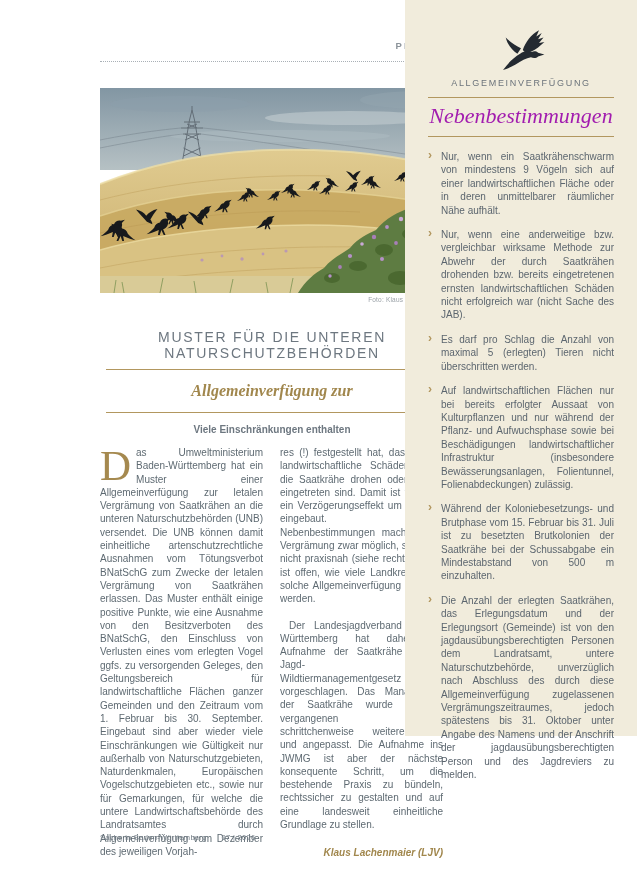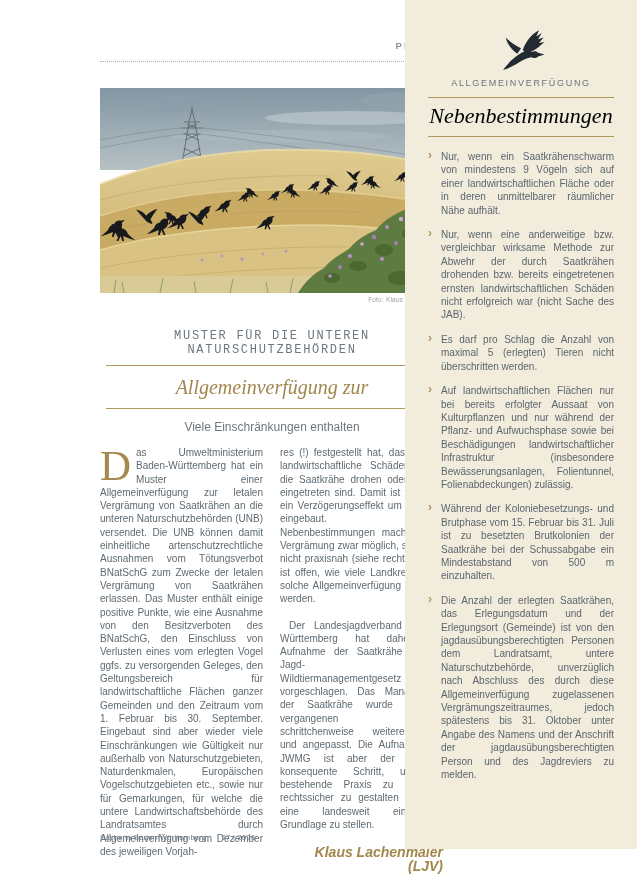--- a/index.html
+++ b/index.html
@@ -8,44 +8,44 @@
   
   .main{position:absolute;left:0;top:0;width:461px;height:884px;margin-left:45px;}
   .praxis{position:absolute;top:40px;left:55px;width:344px;text-align:right;
           font-size:9.5px;font-weight:600;letter-spacing:2.2px;color:#8b939a;}
   .dotted-rule{position:absolute;top:61px;left:55px;width:344px;height:0;
           border-bottom:1.5px dotted #a9b0b6;}
   .figure{position:absolute;top:88px;left:55px;width:345px;}
   .photo-svg{display:block;width:345px;height:205px;}
   .credit{text-align:right;font-size:6.5px;color:#9ba2a8;margin-top:3px;letter-spacing:.2px;}
   .arthead{position:absolute;top:329px;left:55px;width:344px;text-align:center;}
-  .kicker{font-size:12px;letter-spacing:1.7px;color:#6d7780;margin:0 0 8px 0;font-family:Liberation Mono, monospace;}
+  .kicker{font-size:14px;letter-spacing:1.7px;color:#6d7780;margin:0 0 8px 0;}
   .grule{border:none;border-top:1.4px solid #b2975f;margin:0 6px;}
-  .title{font-family:"Liberation Serif",serif;font-style:italic;font-weight:normal;
-         color:#a1874d;font-size:20px;line-height:28px;margin:7px 0;}
-  .subtitle{font-size:12px;color:#6d7780;margin-top:11px;}
+  .title{font-family:"Liberation Serif",serif;font-style:italic;font-weight:bold;
+         color:#a1874d;font-size:16px;line-height:28px;margin:7px 0;}
+  .subtitle{font-size:10px;color:#6d7780;margin-top:11px;font-weight:bold;}
   .cols{position:absolute;top:446px;left:55px;width:344px;display:flex;gap:17px;}
   .col{width:163px;font-size:10px;line-height:13.3px;color:#5e6a72;text-align:justify;}
   .dropcap{float:left;font-family:"Liberation Serif",serif;color:#a5894f;
            font-size:43px;line-height:34px;padding:3px 5px 0 0;}
   .para{margin:0;}
   .para2{margin-top:13px;text-indent:9px;}
   .author{margin-top:15px;text-align:right;color:#a1874d;font-style:italic;
-          font-weight:bold;font-size:14px;}
+          font-weight:bold;font-size:10px;}
   .footer{position:absolute;top:833px;left:55px;font-size:7.5px;color:#737d86;
           letter-spacing:.3px;}
   .issue{margin-left:15px;}
   
-  .sidebar{position:absolute;left:405px;top:0;width:232px;height:849px;background:#f1ecdc;}
+  .sidebar{position:absolute;left:405px;top:0;width:232px;height:736px;background:#f1ecdc;}
   .logo{display:block;margin:28px auto 4px auto;width:54px;height:46px;}
   .category{text-align:center;font-size:9px;letter-spacing:1.7px;color:#6b737b;
             margin:0 0 9px 0;}
   .sbrule{border:none;border-top:1.3px solid #b2975f;margin:0 23px;}
   .sbtitle{font-family:"Liberation Serif",serif;font-style:italic;font-weight:normal;
-           text-align:center;color:#000000;font-size:22px;margin:0;padding:5px 0 7px 0;}
+           text-align:center;color:#a21caf;font-size:22px;margin:0;padding:5px 0 7px 0;}
   .bullets{list-style:none;margin:13px 23px 0 23px;padding:0;}
   .bullets li{position:relative;padding-left:13px;margin-bottom:11px;
               font-size:10px;line-height:13.4px;color:#5c666f;text-align:justify;}
   .chev{position:absolute;left:0;top:-1px;color:#b2975f;font-size:12px;font-weight:bold;}
 </style>
 </head>
 <body>
 
 <div class="page">
 

